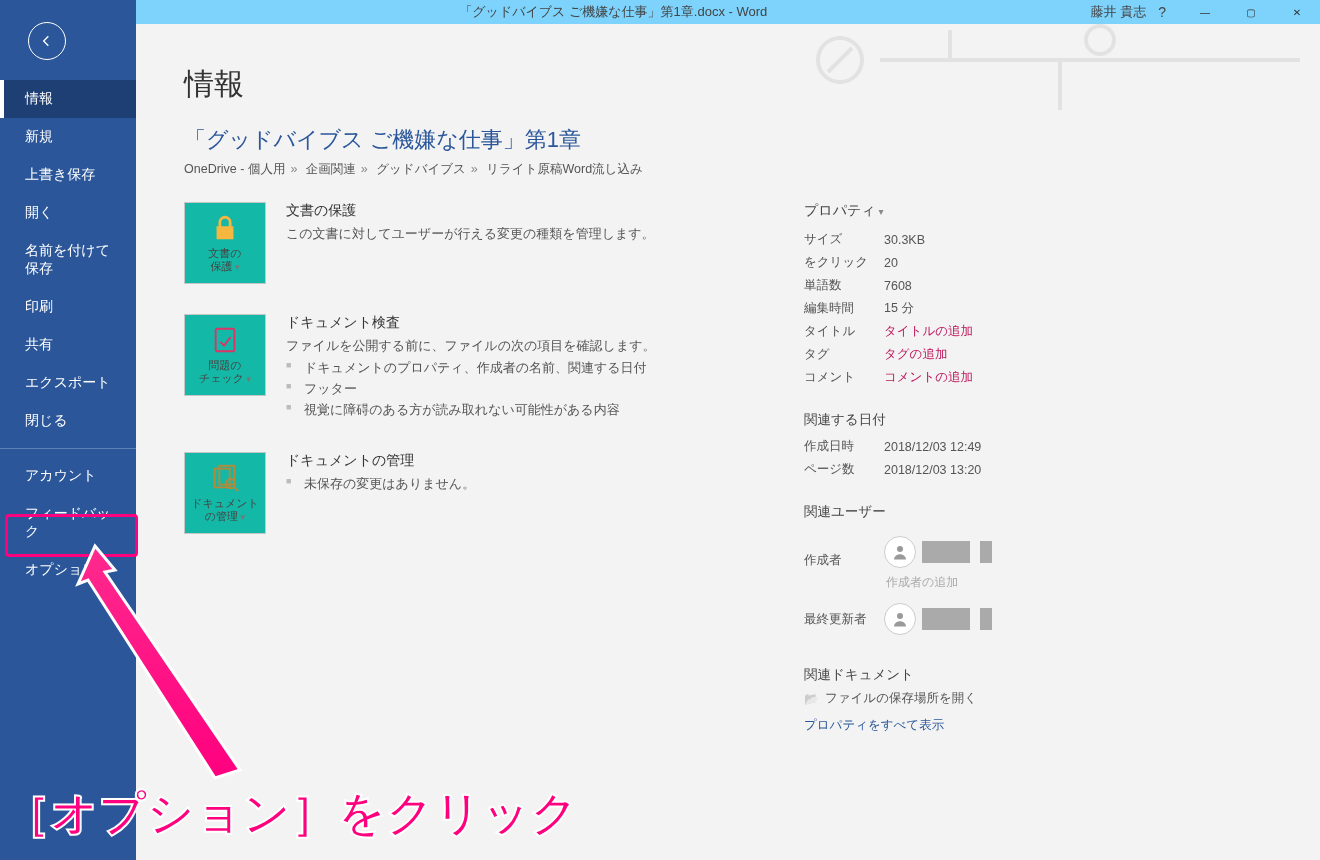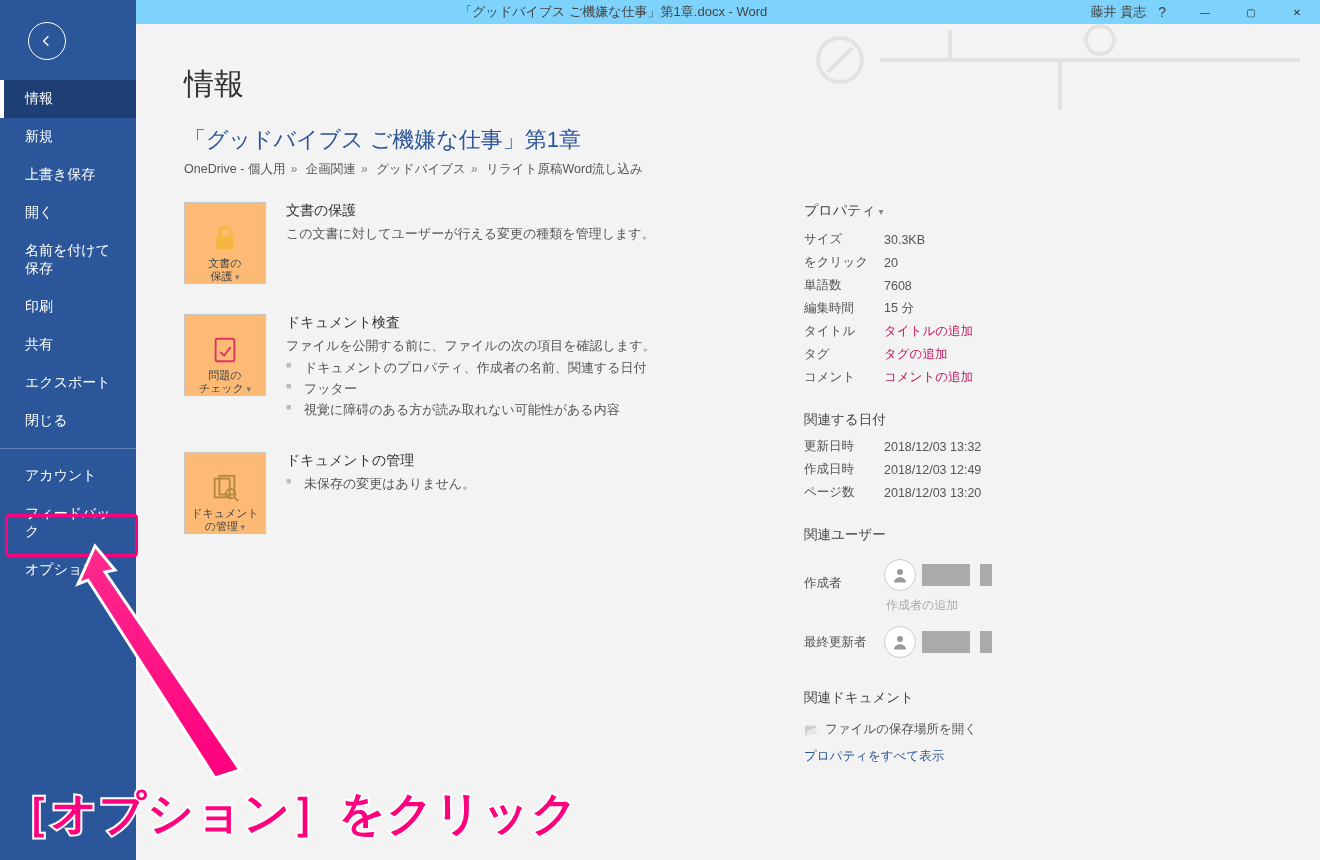--- a/index.html
+++ b/index.html
@@ -11,50 +11,50 @@
   .titlebar .winbtns span{width:46px;height:24px;display:flex;align-items:center;justify-content:center;font-family:"Segoe MDL2 Assets",sans-serif;font-size:10px;}
   .sidebar{position:absolute;left:0;top:0;width:136px;height:860px;background:#2b579a;color:#fff;font-size:14px;}
   .back{position:absolute;left:28px;top:22px;width:36px;height:36px;border:1px solid #fff;border-radius:50%;display:flex;align-items:center;justify-content:center;}
   .back svg{width:16px;height:16px;stroke:#fff;}
   .menu{position:absolute;top:80px;left:0;right:0;}
   .menu-item{padding:10px 25px;cursor:default;}
   .menu-item.selected{background:#1d3f74;border-left:4px solid #fff;padding-left:21px;}
   .separator{height:1px;background:rgba(255,255,255,.25);margin:8px 0;}
   .highlight-rect{position:absolute;left:5px;top:514px;width:127px;height:37px;border:3px solid #ff007f;border-radius:4px;pointer-events:none;}
   .arrow-svg{position:absolute;left:60px;top:540px;width:200px;height:250px;pointer-events:none;}
-  .callout{position:absolute;left:4px;bottom:15px;font-size:46px;font-weight:bold;color:#ff007f;-webkit-text-stroke:4px #fff;paint-order:stroke fill;letter-spacing:1px;}
+  .callout{position:absolute;left:4px;bottom:15px;font-size:46px;font-weight:normal;color:#ff007f;-webkit-text-stroke:4px #fff;paint-order:stroke fill;letter-spacing:1px;}
   .main{position:absolute;left:136px;top:24px;right:0;bottom:0;padding:40px 48px 0 48px;overflow:auto;}
   h1{font-size:30px;font-weight:400;margin:0 0 20px 0;color:#333;}
   .doc-title{font-size:22px;color:#2b579a;margin:0 0 6px 0;}
   .breadcrumb{font-size:12.5px;color:#555;margin-bottom:24px;}
   .breadcrumb .sep{margin:0 5px;color:#888;}
   .tiles{float:left;width:620px;}
   .tile{display:flex;margin-bottom:30px;}
-  .tile-btn{width:80px;height:80px;border:1px solid #c7c7c7;background:#fdba74;display:flex;flex-direction:column;align-items:center;justify-content:flex-end;font-size:11px;color:#444;text-align:center;flex-shrink:0;line-height:1.2;}
+  .tile-btn{width:80px;height:80px;border:1px solid #c7c7c7;background:#14b8a6;display:flex;flex-direction:column;align-items:center;justify-content:center;font-size:11px;color:#444;text-align:center;flex-shrink:0;line-height:1.2;}
   .tile-btn svg{width:30px;height:30px;margin-bottom:4px;}
   .tile-body{margin-left:20px;font-size:13px;}
   .tile-body .th{font-size:14px;color:#333;margin-bottom:5px;}
   .tile-body .td{color:#555;}
   .tile-body ul{list-style:none;padding:0;margin:4px 0 0 0;}
   .tile-body ul li{padding-left:18px;position:relative;color:#555;margin-bottom:3px;font-size:13px;}
   .tile-body ul li::before{content:"■";position:absolute;left:0;top:1px;color:#bbb;font-size:9px;}
   .props{float:left;width:360px;margin-left:0;font-size:13px;}
   .props h2{font-size:14px;color:#444;font-weight:400;margin:0 0 8px 0;}
   .props .drop::after{content:" ▾";font-size:10px;color:#888;}
   table.pt{border-collapse:collapse;width:100%;margin-bottom:22px;}
   table.pt td{padding:3px 0;font-size:12.5px;color:#555;}
   table.pt td:first-child{width:80px;}
   table.pt td.ph{color:#be185d;}
   .section-h{font-size:13.5px;color:#444;margin:18px 0 6px 0;}
   .user-row{display:flex;align-items:center;margin:6px 0;}
   .avatar{width:30px;height:30px;border-radius:50%;background:#fff;border:1px solid #ccc;display:flex;align-items:center;justify-content:center;margin-right:6px;}
   .avatar svg{width:18px;height:18px;fill:#999;}
   .blk{height:22px;background:#aaa;}
   .link{color:#2b579a;font-size:12.5px;margin-top:10px;display:inline-block;}
-  .file-link{font-size:12.5px;color:#555;display:flex;align-items:center;margin-top:14px;}
+  .file-link{font-size:12.5px;color:#555;display:flex;align-items:center;margin-top:6px;}
   .file-link::before{content:"📂";font-size:12px;margin-right:6px;filter:grayscale(1) opacity(.6);}
   .deco{position:absolute;right:0;top:20px;width:520px;height:100px;opacity:.15;pointer-events:none;}
   .caret::after{content:" ▾";font-size:9px;color:#777;}
 </style>
 </head>
 <body>
 
 <div class="titlebar">
   <div class="title">「グッドバイブス  ご機嫌な仕事」第1章.docx  -  Word</div>
   <div class="user">藤井 貴志</div>
@@ -209,24 +209,20 @@
       <tr>
             <td>コメント</td>
             <td class="ph">コメントの追加</td>
           </tr>
     </tbody>
       </table>
 
     <div class="section-h">関連する日付</div>
     <table class="pt">
       <tbody>
-          <tr>
-            <td>更新日時</td>
-            <td>2018/12/03 13:32</td>
-          </tr>
       <tr>
             <td>作成日時</td>
             <td>2018/12/03 12:49</td>
           </tr>
       <tr>
             <td>ページ数</td>
             <td>2018/12/03 13:20</td>
           </tr>
     </tbody>
       </table>

